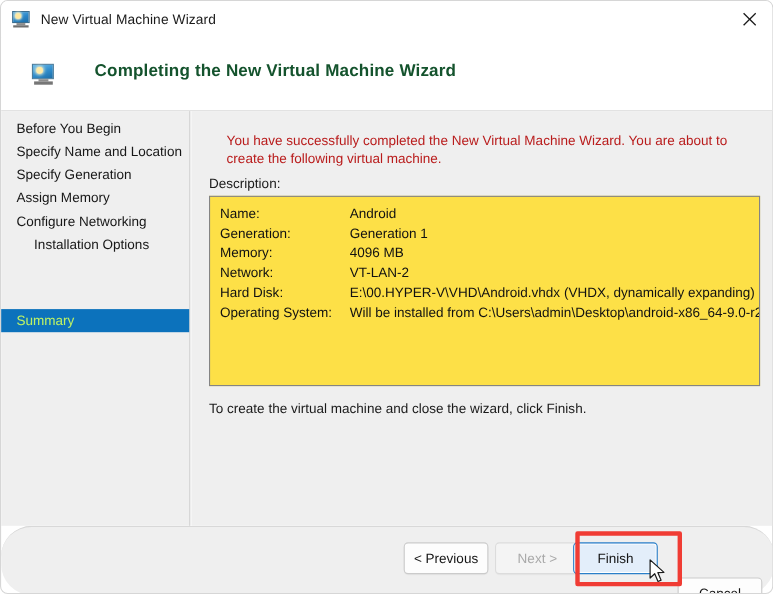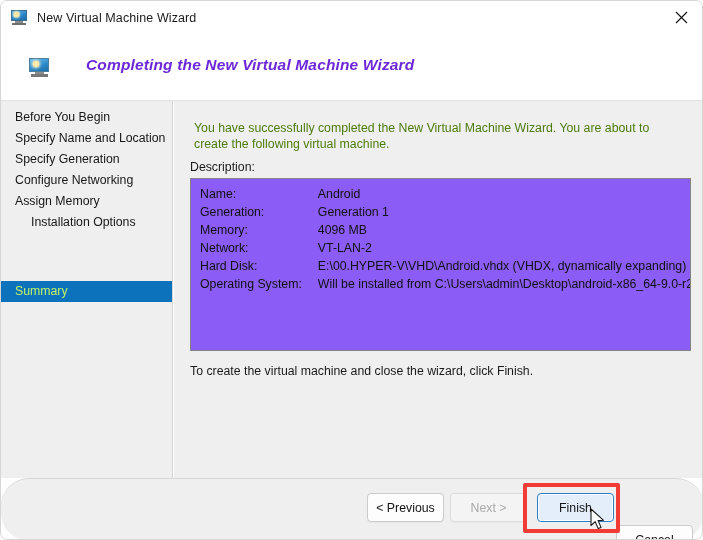--- a/index.html
+++ b/index.html
@@ -120,24 +120,23 @@
     position: absolute;
     left: 3px; top: 16px;
     width: 17px; height: 3px;
     background: #767676;
   }
   #header-title {
     position: absolute;
     left: 85px; top: 22px;
     font-size: 15.5px;
     font-weight: bold;
-    color: #6d28d9;
+    color: #14532d;
     letter-spacing: 0.15px;
     white-space: nowrap;
-    font-style: italic;
   }
 
   
   #sidebar {
     position: absolute;
     left: 0; top: 100px;
     width: 172px; height: 377px;
     background: #efefef;
     border-right: 1px solid #d2d2d2;
     padding-top: 6px;
@@ -160,37 +159,37 @@
 
   
   #main {
     position: absolute;
     left: 173px; top: 100px;
     width: 530px; height: 377px;
     background: #efefef;
   }
   #intro {
     position: absolute;
-    left: 20px; top: 19px;
+    left: 32px; top: 19px;
     width: 467px;
     font-size: 12.3px;
-    color: #4d7c0f;
+    color: #b91c1c;
     line-height: 16px;
   }
   #desc-label {
     position: absolute;
     left: 16px; top: 59px;
     font-size: 12.3px;
     color: #1a1a1a;
   }
   #desc-box {
     position: absolute;
     left: 16px; top: 77px;
     width: 501px; height: 173px;
-    background: #8b5cf6;
+    background: #fde047;
     border: 1px solid #848484;
     overflow: hidden;
   }
   #desc-table {
     margin: 8px 0 0 9px;
     border-collapse: collapse;
     font-size: 12.3px;
     color: #111111;
   }
   #desc-table td {
@@ -234,21 +233,21 @@
     box-shadow: 0 1px 0 rgba(0,0,0,0.03);
   }
   #btn-previous { left: 366px; width: 77px; }
   #btn-next {
     left: 449px; width: 77px;
     color: #a9a9a9;
     background: #f4f4f4;
     border-color: #dcdcdc;
   }
   #btn-finish {
-    left: 536px; width: 77px;
+    left: 520px; width: 77px;
     background: #e3eefa;
     border: 1px solid #2a7fc9;
     box-shadow: inset 0 0 0 1px #ffffff;
     text-align: center;
   }
   #btn-cancel { left: 615px; width: 77px; margin-top: 32px; }
 
   
   #highlight {
     position: absolute;
@@ -297,22 +296,22 @@
       <div class="hm-stand"></div>
       <div class="hm-base"></div>
     </div>
     <div id="header-title">Completing the New Virtual Machine Wizard</div>
   </div>
 
   <div id="sidebar">
     <div class="nav-item">Before You Begin</div>
     <div class="nav-item">Specify Name and Location</div>
     <div class="nav-item">Specify Generation</div>
+    <div class="nav-item">Assign Memory</div>
     <div class="nav-item">Configure Networking</div>
-    <div class="nav-item">Assign Memory</div>
     <div class="nav-item sub">Installation Options</div>
     <div class="nav-item active">Summary</div>
   </div>
 
   <div id="main">
     <div id="intro">You have successfully completed the New Virtual Machine Wizard. You are about to create the following virtual machine.</div>
     <div id="desc-label">Description:</div>
 
     <div id="desc-box">
       <table id="desc-table">

